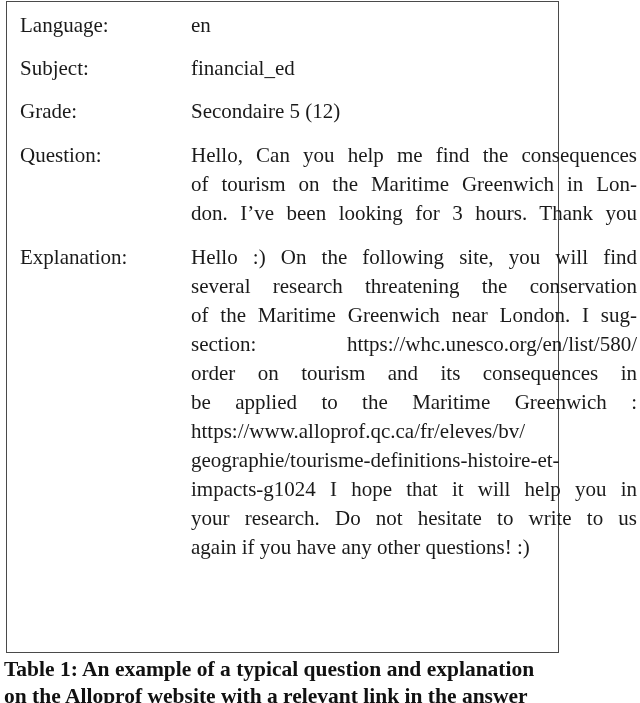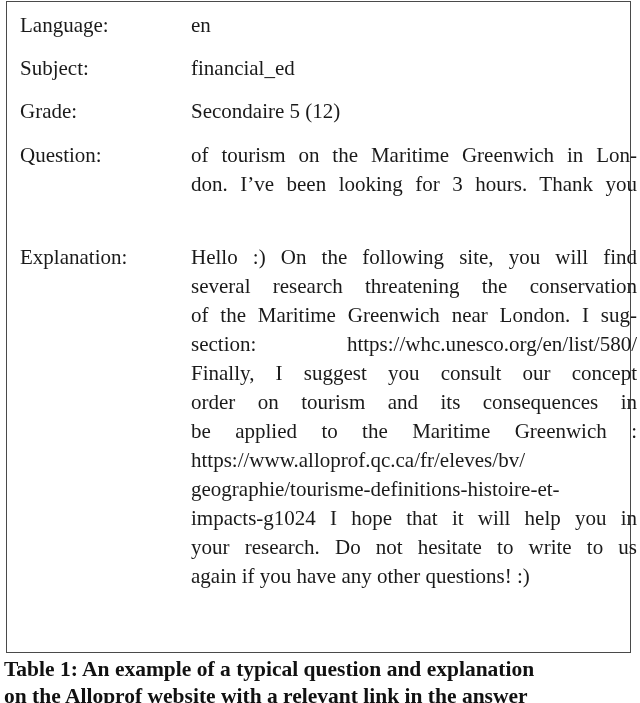--- a/index.html
+++ b/index.html
@@ -12,21 +12,21 @@
       height: 703px;
       overflow: hidden;
       position: relative;
       font-family: "Liberation Serif", "DejaVu Serif", serif;
       color: #1a1a1a;
     }
     .table-box {
       position: absolute;
       left: 6px;
       top: 1px;
-      width: 625px;
+      width: 553px;
       height: 652px;
       border: 1.5px solid #4a4a4a;
       box-sizing: border-box;
     }
     .row {
       position: absolute;
       left: 0;
       right: 0;
     }
     .label {
@@ -93,33 +93,33 @@
   <div class="row" style="top:95px;">
     <span class="label">Grade:</span>
     <div class="value">
       <span class="ln single">Secondaire 5 (12)</span>
     </div>
   </div>
 
   <div class="row" style="top:139px;">
     <span class="label">Question:</span>
     <div class="value">
+      <span class="ln">Hello, Can you help me find the consequences</span>
       <span class="ln">of tourism on the Maritime Greenwich in Lon-</span>
       <span class="ln">don. I’ve been looking for 3 hours. Thank you</span>
     </div>
   </div>
 
   <div class="row" style="top:241px;">
     <span class="label">Explanation:</span>
     <div class="value">
       <span class="ln">Hello :) On the following site, you will find</span>
       <span class="ln">several research threatening the conservation</span>
       <span class="ln">of the Maritime Greenwich near London. I sug-</span>
       <span class="ln">section:    https://whc.unesco.org/en/list/580/</span>
-      <span class="ln">Finally, I suggest you consult our concept</span>
       <span class="ln">order on tourism and its consequences in</span>
       <span class="ln">be applied to the Maritime Greenwich :</span>
       <span class="ln single">https://www.alloprof.qc.ca/fr/eleves/bv/</span>
       <span class="ln single">geographie/tourisme-definitions-histoire-et-</span>
       <span class="ln">impacts-g1024 I hope that it will help you in</span>
       <span class="ln">your research. Do not hesitate to write to us</span>
       <span class="ln last">again if you have any other questions! :)</span>
     </div>
   </div>
 

